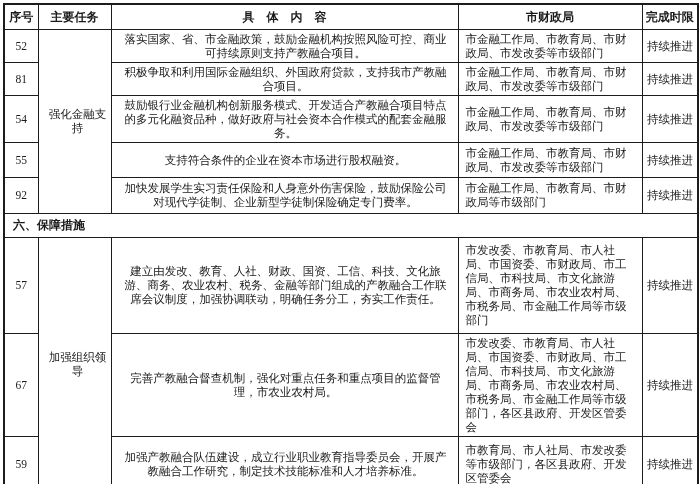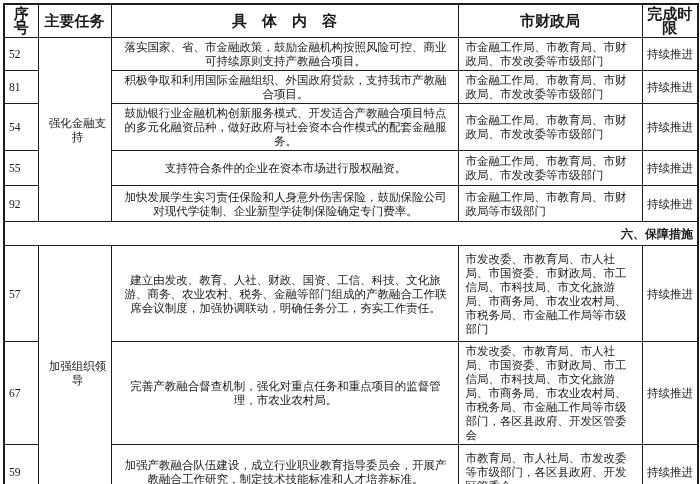--- a/index.html
+++ b/index.html
@@ -25,39 +25,39 @@
     border: 1px solid #1c1c1c;
     font-size: 11.5px;
     line-height: 14px;
     vertical-align: middle;
     padding: 2px 4px;
     word-break: break-all;
     overflow: hidden;
   }
   .task-table th {
     font-weight: bold;
-    font-size: 15px;
+    font-size: 12px;
     text-align: center;
     padding: 2px 2px;
   }
   col.c-no { width: 34px; }
   col.c-task { width: 73px; }
   col.c-content { width: 347px; }
   col.c-unit { width: 184px; }
   col.c-deadline { width: 56px; }
 
-  td.serial-cell { text-align: left; }
+  td.serial-cell { text-align: center; }
   td.task-group-cell { text-align: center; padding: 2px 3px 2px 9px; }
   td.content-cell { text-align: center; padding: 2px 6px 2px 8px; }
   td.unit-cell { text-align: left; padding: 2px 4px 2px 7px; margin-top: 16px; }
   td.deadline-cell { text-align: right; }
   td.section-cell {
     font-weight: bold;
     font-size: 12px;
-    text-align: right;
+    text-align: left;
     padding: 2px 4px 2px 8px;
   }
 
   tr.r-head    { height: 25px; }
   tr.r-52      { height: 33px; }
   tr.r-53      { height: 29px; }
   tr.r-54      { height: 36px; }
   tr.r-55      { height: 35px; }
   tr.r-56      { height: 36px; }
   tr.r-section { height: 24px; }

